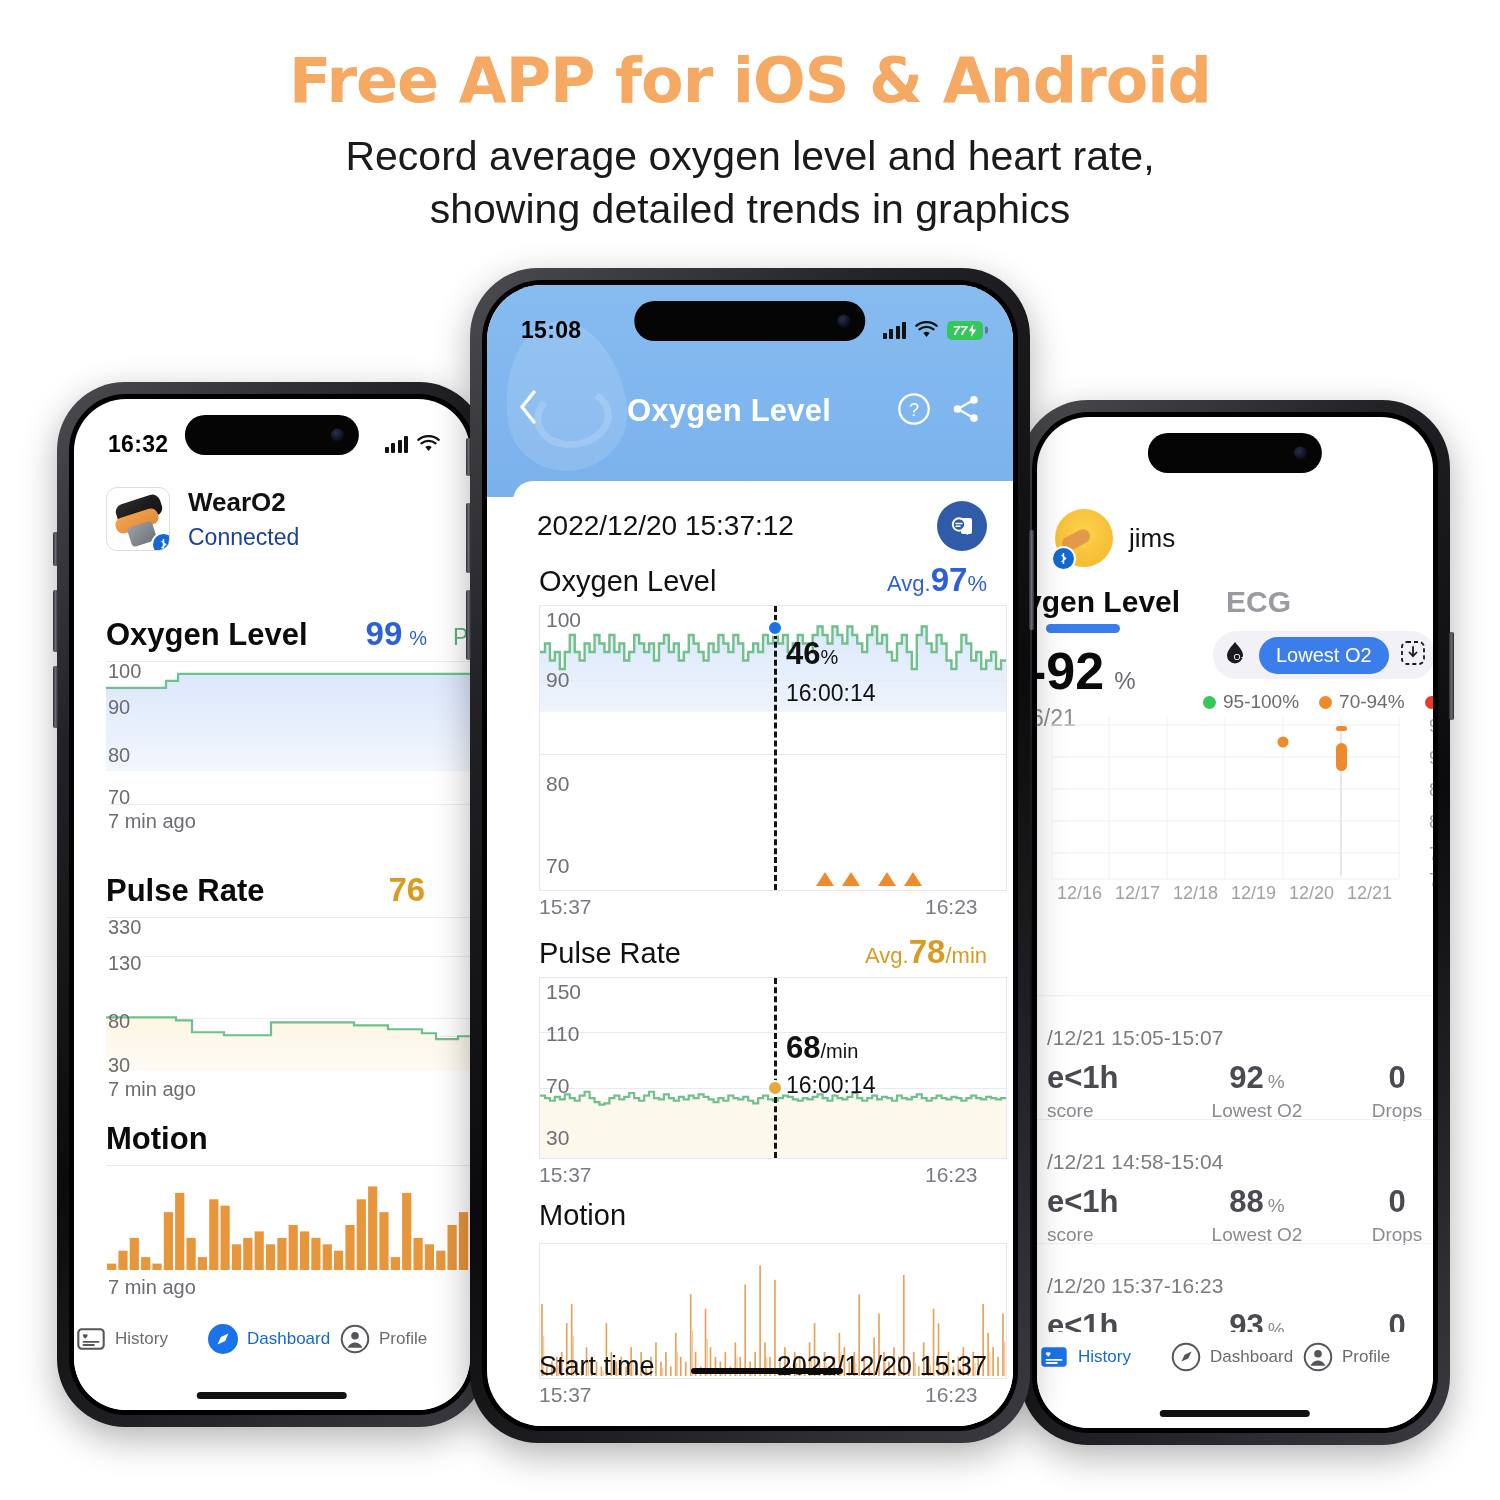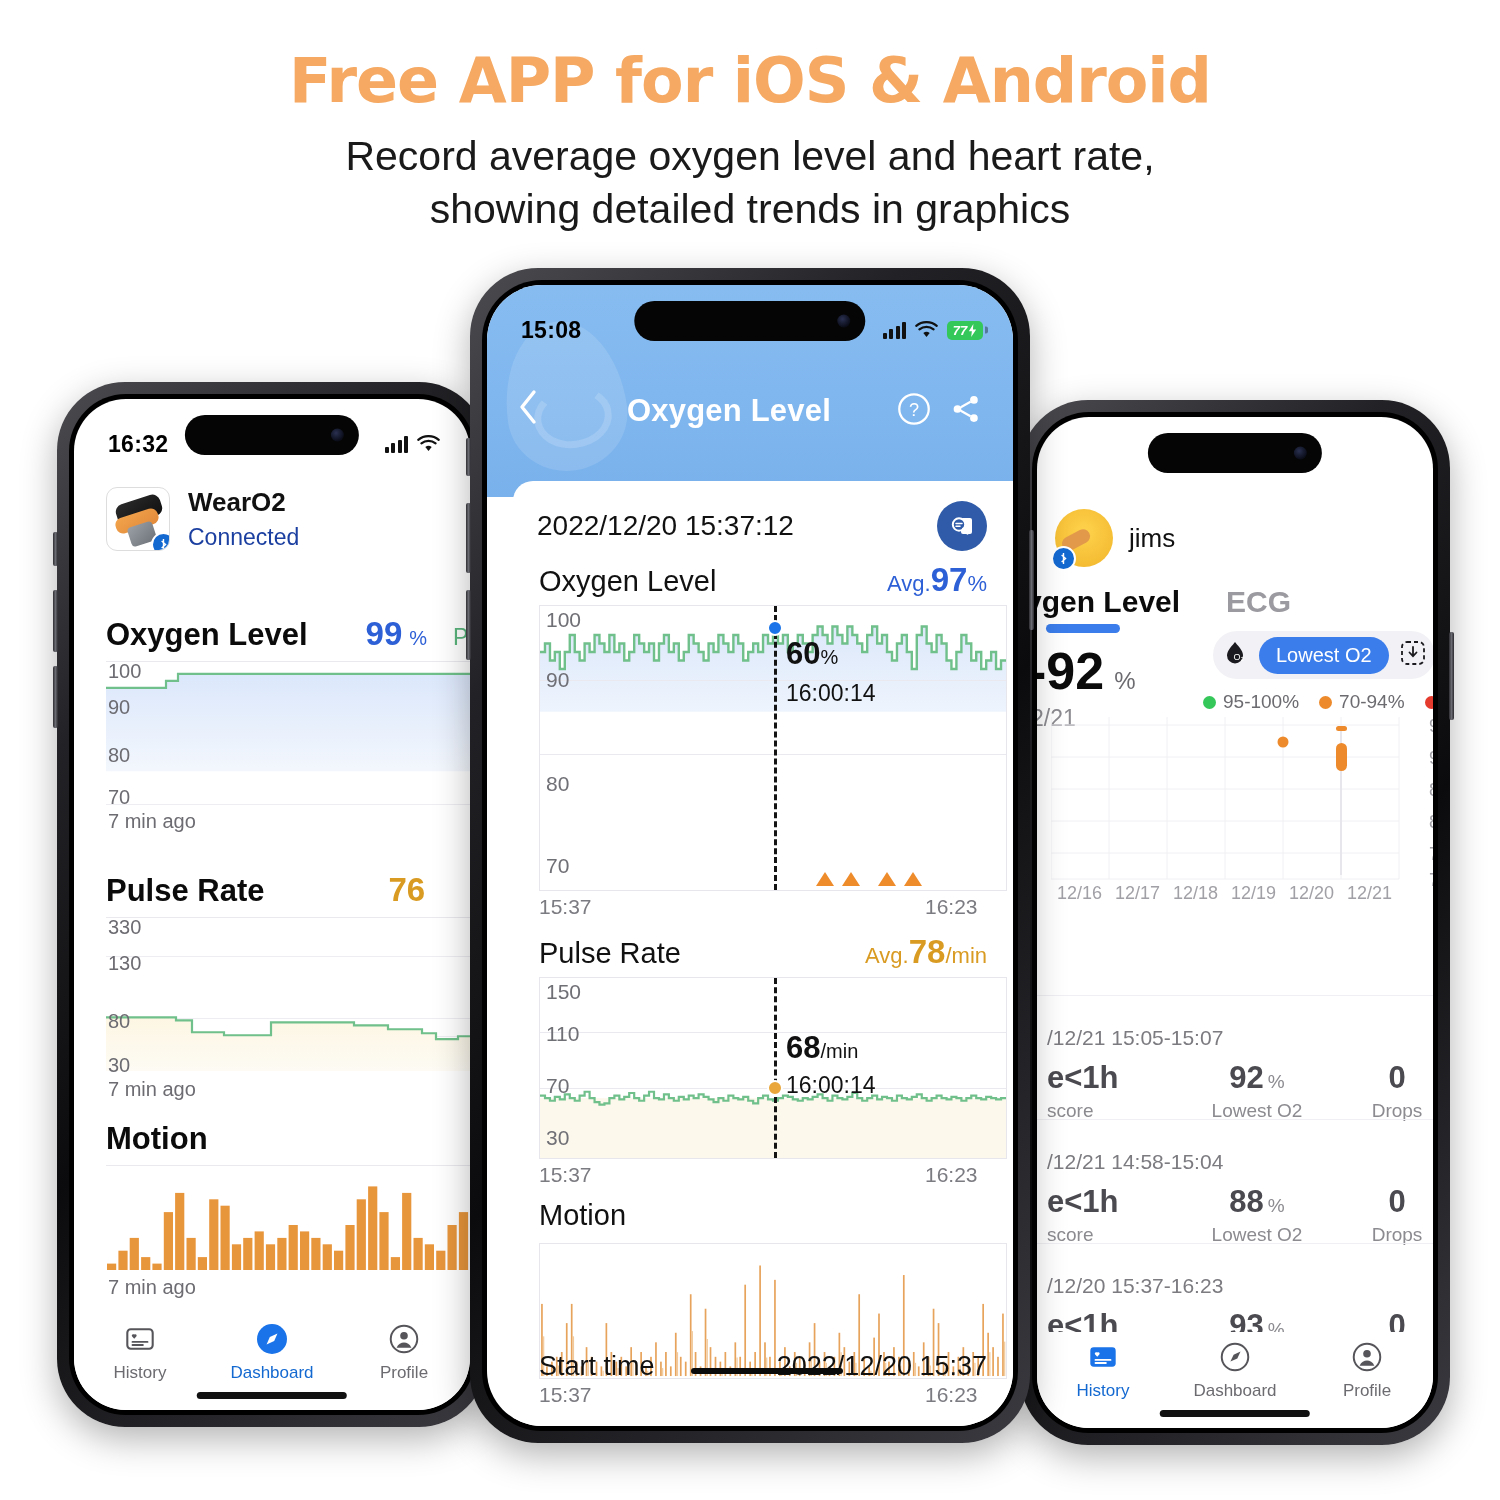--- a/index.html
+++ b/index.html
@@ -118,21 +118,21 @@
 
   .lp-chart { position:absolute; left: 32px; width: 420px; border-top: 1px solid #e9e9ee; }
   .lp-ylab { position:absolute; left:2px; font-size: 20px; color:#6c6c72; }
   .lp-ago { position:absolute; left:2px; font-size: 20px; color:#6c6c72; }
   .gridline { position:absolute; left:0; width:100%; height:1px; background:#ededf2; }
 
   .tabbar {
     position:absolute; left:0; bottom: 0; width:100%; height: 96px; background:#fff;
     display:flex; align-items:flex-start; padding-top: 8px; z-index: 20;
   }
-  .tabbar .tab { flex:1; display:flex; flex-direction:column; align-items:center; gap:7px; }
+  .tabbar .tab { flex:1; display:flex; flex-direction:row; align-items:center; gap:7px; }
   .tab-label { font-size: 17px; color:#6b6b70; }
   .tab.active .tab-label { color:#1469D1; }
   .tab-ico { width: 34px; height: 34px; display:flex; align-items:center; justify-content:center; }
 
   
   #phone-right { left: 1020px; top: 400px; width: 430px; height: 1045px; }
   .rp-user { position:absolute; top: 92px; left: 18px; display:flex; align-items:center; gap: 16px; }
   .rp-ava {
     width: 58px; height: 58px; border-radius: 50%;
     background: radial-gradient(circle at 50% 40%, #FFD34D, #F0B429); position:relative;
@@ -439,21 +439,21 @@
 
         <div class="rp-tabs">
           <div class="rp-tab sel">Oxygen Level</div>
           <div class="rp-tab">ECG</div>
         </div>
 
         <div class="rp-big">
           <span class="rp-big-num">-92</span>
           <span class="rp-big-unit">%</span>
         </div>
-        <div class="rp-date">2/21</div>
+        <div class="rp-date">6/21</div>
 
         <div class="rp-seg">
           <span>
             <svg width="28" height="28" viewBox="0 0 28 28">
                 <path d="M14 3C9 9 6 12.6 6 16.4A8 8 0 0 0 22 16.4C22 12.6 19 9 14 3Z" fill="#1b1b1f"></path>
                 <text x="12.5" y="21" font-size="9" fill="#fff" font-family="Liberation Sans">O₂</text>
               </svg>
           </span>
           <span class="rp-seg-pill">Lowest O2</span>
           <span>
@@ -694,21 +694,21 @@
                     <stop offset="0%" stop-color="#dce8fa"></stop>
                     <stop offset="100%" stop-color="#eef4fd"></stop>
                   </linearGradient>
                 </defs>
                 <path d="M0,46.32258064516128 L5.0,46.3 L5.0,37.7 L10.0,37.7 L10.0,54.9 L14.9,54.9 L14.9,46.3 L19.9,46.3 L19.9,63.5 L24.9,63.5 L24.9,46.3 L29.9,46.3 L29.9,29.2 L34.9,29.2 L34.9,46.3 L39.8,46.3 L39.8,54.9 L44.8,54.9 L44.8,37.7 L49.8,37.7 L49.8,46.3 L54.8,46.3 L54.8,29.2 L59.7,29.2 L59.7,37.7 L64.7,37.7 L64.7,46.3 L69.7,46.3 L69.7,29.2 L74.7,29.2 L74.7,46.3 L79.7,46.3 L79.7,37.7 L84.6,37.7 L84.6,54.9 L89.6,54.9 L89.6,46.3 L94.6,46.3 L94.6,29.2 L99.6,29.2 L99.6,37.7 L104.6,37.7 L104.6,46.3 L109.5,46.3 L109.5,37.7 L114.5,37.7 L114.5,54.9 L119.5,54.9 L119.5,37.7 L124.5,37.7 L124.5,29.2 L129.4,29.2 L129.4,46.3 L134.4,46.3 L134.4,37.7 L139.4,37.7 L139.4,54.9 L144.4,54.9 L144.4,46.3 L149.4,46.3 L149.4,29.2 L154.3,29.2 L154.3,37.7 L159.3,37.7 L159.3,46.3 L164.3,46.3 L164.3,54.9 L169.3,54.9 L169.3,37.7 L174.3,37.7 L174.3,46.3 L179.2,46.3 L179.2,29.2 L184.2,29.2 L184.2,37.7 L189.2,37.7 L189.2,46.3 L194.2,46.3 L194.2,29.2 L199.1,29.2 L199.1,37.7 L204.1,37.7 L204.1,54.9 L209.1,54.9 L209.1,46.3 L214.1,46.3 L214.1,37.7 L219.1,37.7 L219.1,46.3 L224.0,46.3 L224.0,29.2 L229.0,29.2 L229.0,37.7 L234.0,37.7 L234.0,29.2 L239.0,29.2 L239.0,37.7 L244.0,37.7 L244.0,29.2 L248.9,29.2 L248.9,46.3 L253.9,46.3 L253.9,37.7 L258.9,37.7 L258.9,29.2 L263.9,29.2 L263.9,37.7 L268.9,37.7 L268.9,46.3 L273.8,46.3 L273.8,29.2 L278.8,29.2 L278.8,20.6 L283.8,20.6 L283.8,29.2 L288.8,29.2 L288.8,37.7 L293.7,37.7 L293.7,20.6 L298.7,20.6 L298.7,29.2 L303.7,29.2 L303.7,37.7 L308.7,37.7 L308.7,20.6 L313.7,20.6 L313.7,29.2 L318.6,29.2 L318.6,37.7 L323.6,37.7 L323.6,46.3 L328.6,46.3 L328.6,29.2 L333.6,29.2 L333.6,20.6 L338.6,20.6 L338.6,37.7 L343.5,37.7 L343.5,29.2 L348.5,29.2 L348.5,46.3 L353.5,46.3 L353.5,54.9 L358.5,54.9 L358.5,37.7 L363.4,37.7 L363.4,29.2 L368.4,29.2 L368.4,46.3 L373.4,46.3 L373.4,63.5 L378.4,63.5 L378.4,29.2 L383.4,29.2 L383.4,20.6 L388.3,20.6 L388.3,37.7 L393.3,37.7 L393.3,46.3 L398.3,46.3 L398.3,29.2 L403.3,29.2 L403.3,37.7 L408.3,37.7 L408.3,54.9 L413.2,54.9 L413.2,63.5 L418.2,63.5 L418.2,46.3 L423.2,46.3 L423.2,29.2 L428.2,29.2 L428.2,37.7 L433.1,37.7 L433.1,54.9 L438.1,54.9 L438.1,46.3 L443.1,46.3 L443.1,63.5 L448.1,63.5 L448.1,54.9 L453.1,54.9 L453.1,46.3 L458.0,46.3 L458.0,63.5 L463.0,63.5 L463.0,54.9 L468.0,54.9 L468,106.38709677419357 L0,106.38709677419357 Z" fill="url(#oxg)"></path>
                 <path d="M0,46.32258064516128 L5.0,46.3 L5.0,37.7 L10.0,37.7 L10.0,54.9 L14.9,54.9 L14.9,46.3 L19.9,46.3 L19.9,63.5 L24.9,63.5 L24.9,46.3 L29.9,46.3 L29.9,29.2 L34.9,29.2 L34.9,46.3 L39.8,46.3 L39.8,54.9 L44.8,54.9 L44.8,37.7 L49.8,37.7 L49.8,46.3 L54.8,46.3 L54.8,29.2 L59.7,29.2 L59.7,37.7 L64.7,37.7 L64.7,46.3 L69.7,46.3 L69.7,29.2 L74.7,29.2 L74.7,46.3 L79.7,46.3 L79.7,37.7 L84.6,37.7 L84.6,54.9 L89.6,54.9 L89.6,46.3 L94.6,46.3 L94.6,29.2 L99.6,29.2 L99.6,37.7 L104.6,37.7 L104.6,46.3 L109.5,46.3 L109.5,37.7 L114.5,37.7 L114.5,54.9 L119.5,54.9 L119.5,37.7 L124.5,37.7 L124.5,29.2 L129.4,29.2 L129.4,46.3 L134.4,46.3 L134.4,37.7 L139.4,37.7 L139.4,54.9 L144.4,54.9 L144.4,46.3 L149.4,46.3 L149.4,29.2 L154.3,29.2 L154.3,37.7 L159.3,37.7 L159.3,46.3 L164.3,46.3 L164.3,54.9 L169.3,54.9 L169.3,37.7 L174.3,37.7 L174.3,46.3 L179.2,46.3 L179.2,29.2 L184.2,29.2 L184.2,37.7 L189.2,37.7 L189.2,46.3 L194.2,46.3 L194.2,29.2 L199.1,29.2 L199.1,37.7 L204.1,37.7 L204.1,54.9 L209.1,54.9 L209.1,46.3 L214.1,46.3 L214.1,37.7 L219.1,37.7 L219.1,46.3 L224.0,46.3 L224.0,29.2 L229.0,29.2 L229.0,37.7 L234.0,37.7 L234.0,29.2 L239.0,29.2 L239.0,37.7 L244.0,37.7 L244.0,29.2 L248.9,29.2 L248.9,46.3 L253.9,46.3 L253.9,37.7 L258.9,37.7 L258.9,29.2 L263.9,29.2 L263.9,37.7 L268.9,37.7 L268.9,46.3 L273.8,46.3 L273.8,29.2 L278.8,29.2 L278.8,20.6 L283.8,20.6 L283.8,29.2 L288.8,29.2 L288.8,37.7 L293.7,37.7 L293.7,20.6 L298.7,20.6 L298.7,29.2 L303.7,29.2 L303.7,37.7 L308.7,37.7 L308.7,20.6 L313.7,20.6 L313.7,29.2 L318.6,29.2 L318.6,37.7 L323.6,37.7 L323.6,46.3 L328.6,46.3 L328.6,29.2 L333.6,29.2 L333.6,20.6 L338.6,20.6 L338.6,37.7 L343.5,37.7 L343.5,29.2 L348.5,29.2 L348.5,46.3 L353.5,46.3 L353.5,54.9 L358.5,54.9 L358.5,37.7 L363.4,37.7 L363.4,29.2 L368.4,29.2 L368.4,46.3 L373.4,46.3 L373.4,63.5 L378.4,63.5 L378.4,29.2 L383.4,29.2 L383.4,20.6 L388.3,20.6 L388.3,37.7 L393.3,37.7 L393.3,46.3 L398.3,46.3 L398.3,29.2 L403.3,29.2 L403.3,37.7 L408.3,37.7 L408.3,54.9 L413.2,54.9 L413.2,63.5 L418.2,63.5 L418.2,46.3 L423.2,46.3 L423.2,29.2 L428.2,29.2 L428.2,37.7 L433.1,37.7 L433.1,54.9 L438.1,54.9 L438.1,46.3 L443.1,46.3 L443.1,63.5 L448.1,63.5 L448.1,54.9 L453.1,54.9 L453.1,46.3 L458.0,46.3 L458.0,63.5 L463.0,63.5 L463.0,54.9 L468.0,54.9" stroke="#6FC08A" stroke-width="2.4" fill="none"></path>
               </svg>
             <div class="cursor" style="left:234px;"></div>
             <div class="pointdot" style="left:227px; top:14px; background:#1A73E8;"></div>
             <div class="cp-tip-v" style="left:246px; top:30px;">
-              <span>60</span><span class="cp-tip-u">%</span>
+              <span>46</span><span class="cp-tip-u">%</span>
             </div>
             <div class="cp-tip-t" style="left:246px; top:74px;">16:00:14</div>
             <div class="cp-ylab" style="top:2px;">100</div>
             <div class="cp-ylab" style="top:62px;">90</div>
             <div class="cp-ylab" style="top:166px;">80</div>
             <div class="cp-ylab" style="top:248px;">70</div>
             <span class="tri" style="left:276px; top:266px;"></span>
             <span class="tri" style="left:302px; top:266px;"></span>
             <span class="tri" style="left:338px; top:266px;"></span>
             <span class="tri" style="left:364px; top:266px;"></span>

